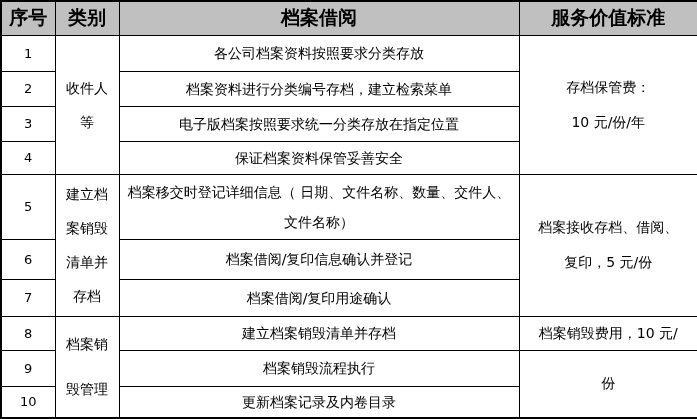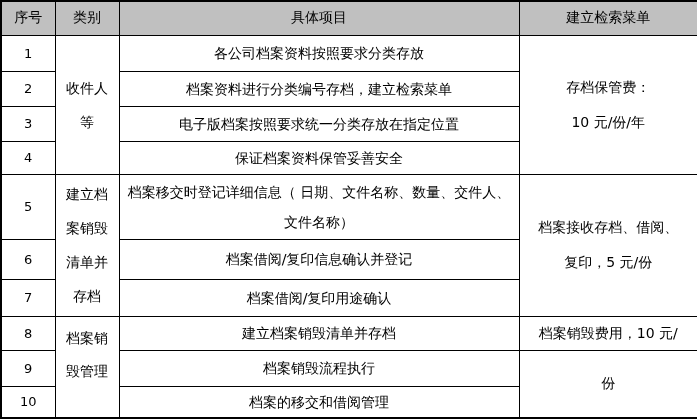--- a/index.html
+++ b/index.html
@@ -31,35 +31,35 @@
     overflow: hidden;
   }
   
   col.c-no  { width: 54px; }
   col.c-cat { width: 64px; }
   col.c-item{ width: 400px; }
   col.c-std { width: 179px; }
 
   tr.hd th {
     background: #c0c0c0;
-    font-weight: normal;
-    font-size: 14px;
+    font-weight: bold;
+    font-size: 19px;
   }
   td.no {
     font-size: 13px;
     font-family: "DejaVu Sans", "Liberation Sans", sans-serif;
   }
   td.cat {
     line-height: 34px;
     padding: 0 6px;
   }
   td.cat.top-align {
     vertical-align: top;
     padding-top: 5px;
-    line-height: 33px;
+    line-height: 45px;
   }
   td.item {
     line-height: 30px;
   }
   td.std {
     line-height: 33px;
     padding: 0 5px;
     margin-left: 44px;
   }
   td.std .std-line {
@@ -74,22 +74,22 @@
     <colgroup>
       <col class="c-no">
         <col class="c-cat">
         <col class="c-item">
         <col class="c-std">
     </colgroup>
     <thead>
       <tr class="hd" style="height:34px">
         <th>序号</th>
         <th>类别</th>
-        <th>具体项目</th>
-        <th>建立检索菜单</th>
+        <th>档案借阅</th>
+        <th>服务价值标准</th>
       </tr>
     </thead>
     <tbody>
       <tr style="height:36px">
         <td class="no">1</td>
         <td class="cat" rowspan="4">收件人等</td>
         <td class="item">各公司档案资料按照要求分类存放</td>
         <td class="std" rowspan="4">
           <div class="std-line">存档保管费：</div>
           <div class="std-line">10 元/份/年</div>
@@ -132,17 +132,17 @@
         <td class="item">建立档案销毁清单并存档</td>
         <td class="std">档案销毁费用，10 元/</td>
       </tr>
       <tr style="height:36px">
         <td class="no">9</td>
         <td class="item">档案销毁流程执行</td>
         <td class="std" rowspan="2">份</td>
       </tr>
       <tr style="height:16px">
         <td class="no">10</td>
-        <td class="item">档案的移交和借阅管理</td>
+        <td class="item">更新档案记录及内卷目录</td>
       </tr>
     </tbody>
   </table>
 </div>
 
 </body></html>

